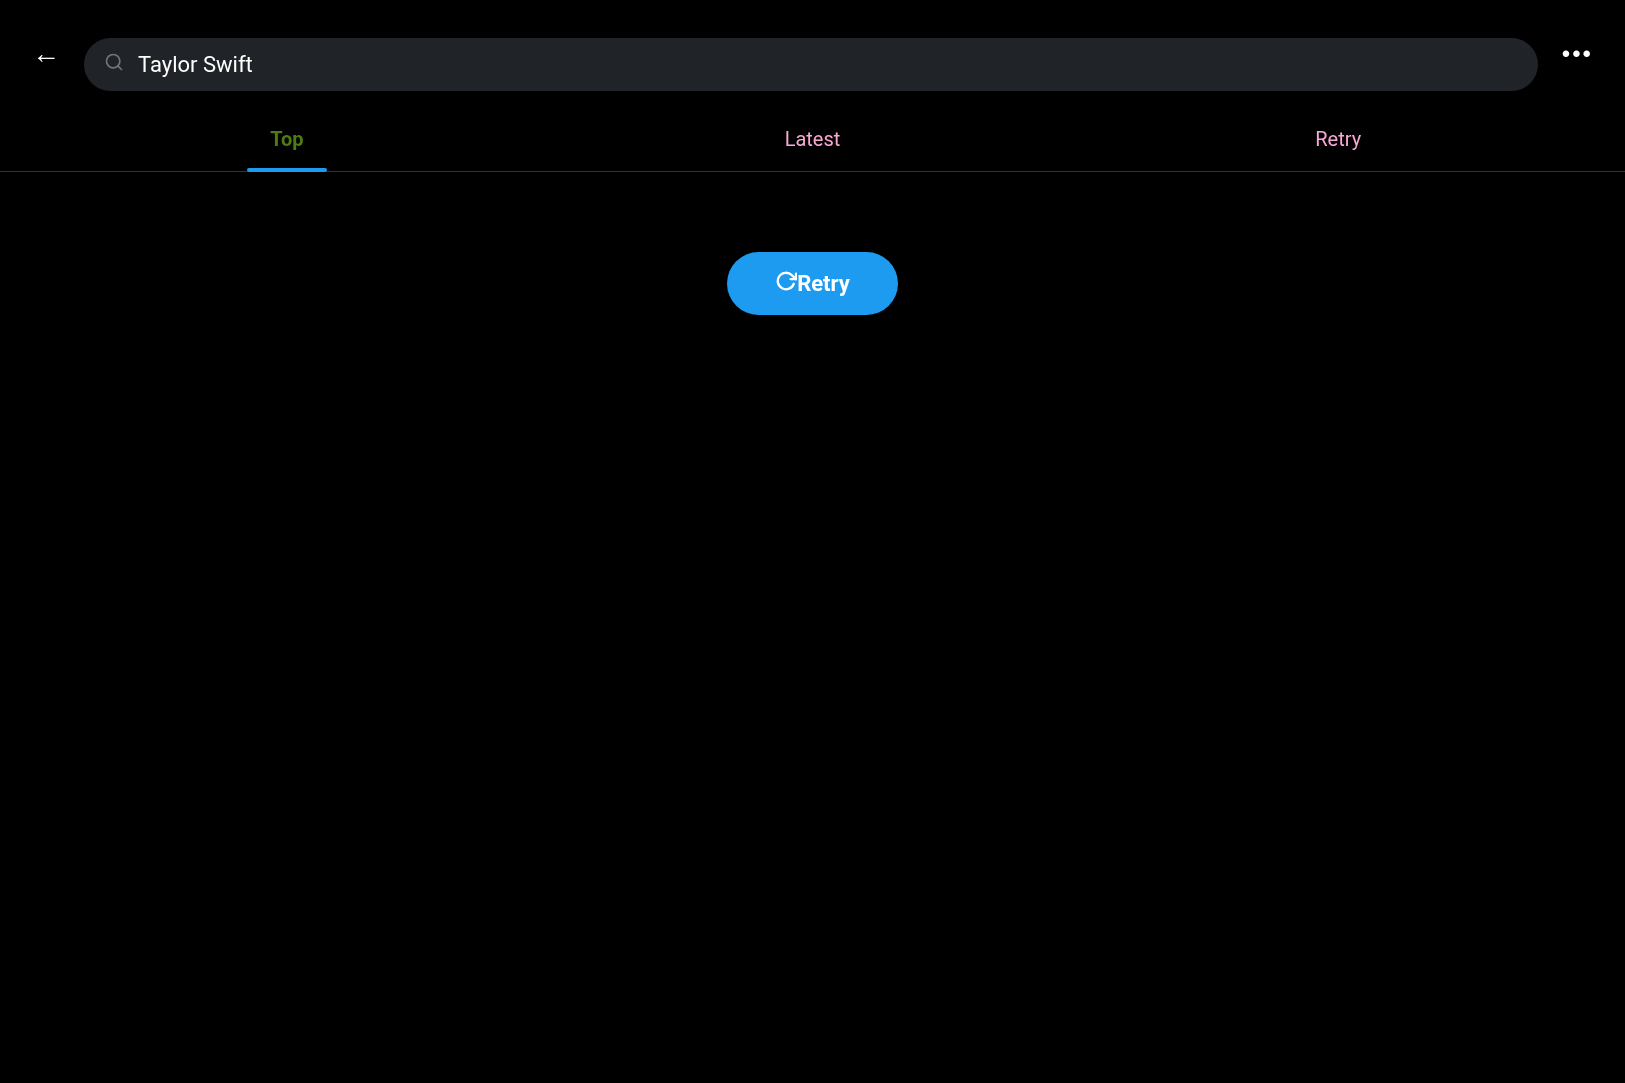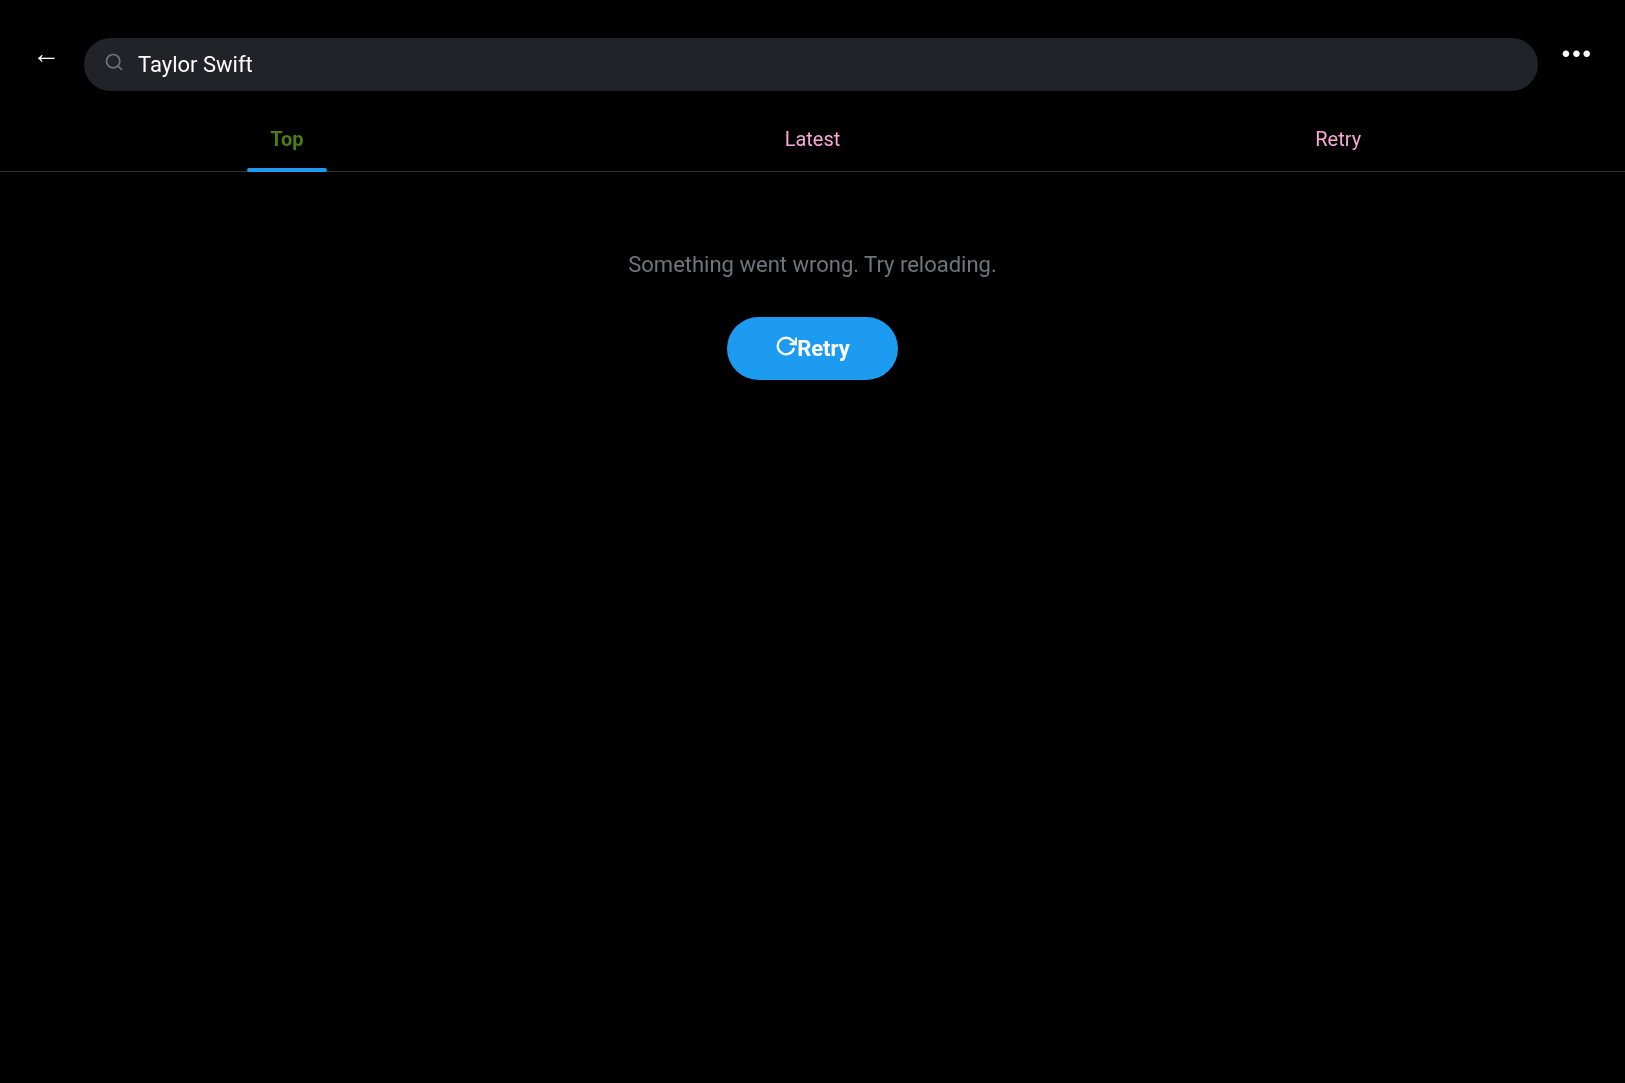--- a/index.html
+++ b/index.html
@@ -180,21 +180,20 @@
     </div>
     <div class="tab">
       <span>Latest</span>
     </div>
     <div class="tab">
       <span>Retry</span>
     </div>
   </div>
 
   <div class="content">
-    <p class="error-message">Something went wrong. Try reloading.</p>
 
     <button class="retry-button">
       <span class="retry-icon">
         <svg width="22" height="22" viewBox="0 0 24 24" fill="none" stroke="currentColor" stroke-width="2.5" stroke-linecap="round" stroke-linejoin="round">
           <polyline points="23 4 23 10 17 10"></polyline>
           <path d="M20.49 15a9 9 0 1 1-2.12-9.36L23 10"></path>
         </svg>
       </span>
       <span>Retry</span>
     </button>

